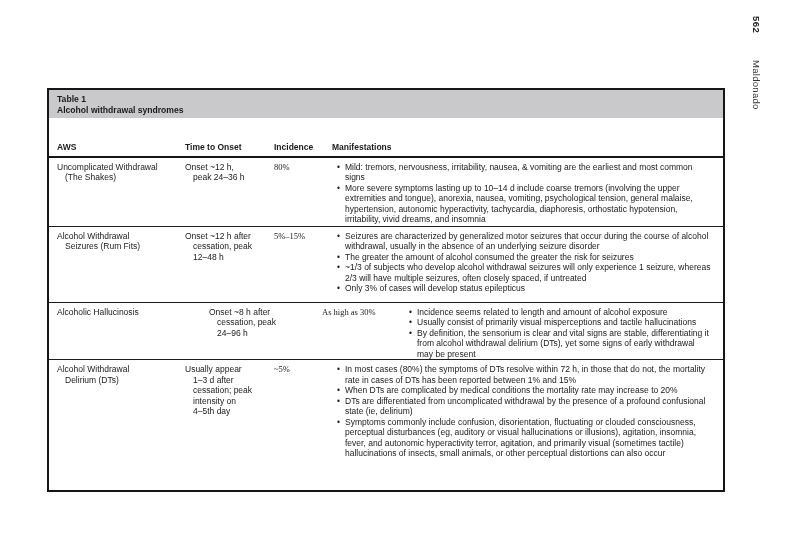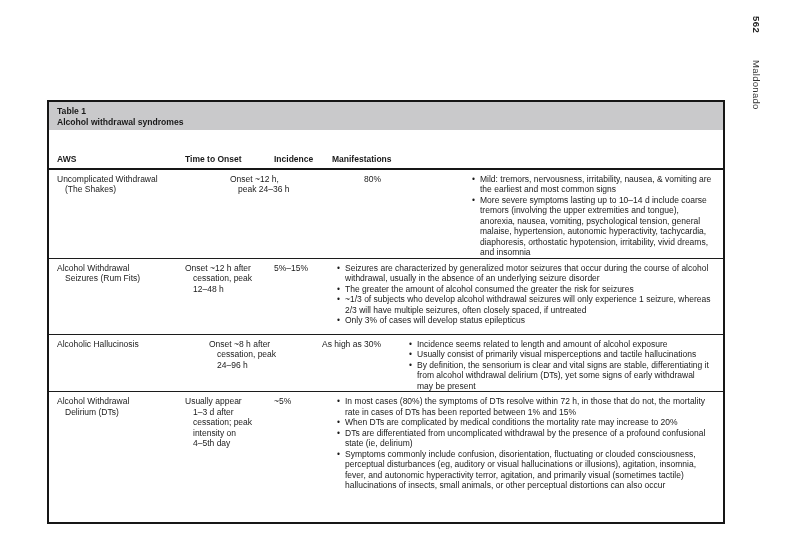--- a/index.html
+++ b/index.html
@@ -16,49 +16,49 @@
     font-size:9.5px; font-weight:bold; letter-spacing:0.5px; color:#222;
   }
   .runauthor {
     position:absolute; top:60px; left:751px;
     writing-mode:vertical-rl;
     font-size:9.5px; color:#333; letter-spacing:0.3px;
   }
 
   
   .tbl {
-    position:absolute; left:47px; top:100px; width:678px;
+    position:absolute; left:47px; top:88px; width:678px;
     border:2px solid #161616;
     font-size:8.5px; line-height:10.5px;
   }
   .band {
     background:var(--band,#c9c9cb);
     height:28px; padding:3.5px 8px 0 8px;
     font-weight:bold; font-size:8.6px; line-height:11px;
   }
   .grid {
     display:grid;
     grid-template-columns:128px 89px 58px 1fr;
     padding-left:8px;
   }
   .hdr {
     border-bottom:2px solid #161616;
     padding-top:24px; padding-bottom:3px;
     font-weight:bold;
   }
   .row { padding-top:4px; }
   .row + .row { border-top:1.5px solid #1c1c1c; }
-  .r0 { min-height:68px;gap:45px; }
+  .r0 { min-height:68px; }
   .r1 { min-height:76px; }
   .r2 { min-height:51px;gap:24px; }
   .r3 { min-height:131px; }
 
   .cell { padding-right:6px; }
   .line.cont { padding-left:8px; }
-  .inc { white-space:nowrap; }
+  .inc { white-space:nowrap;font-family:Liberation Serif, serif; }
 
   ul.mlist { list-style:none; }
   ul.mlist li {
     position:relative; padding-left:13px; padding-right:4px;
   }
   ul.mlist li::before {
     content:"\2022";
     position:absolute; left:5px; top:0;
   }
 </style>

